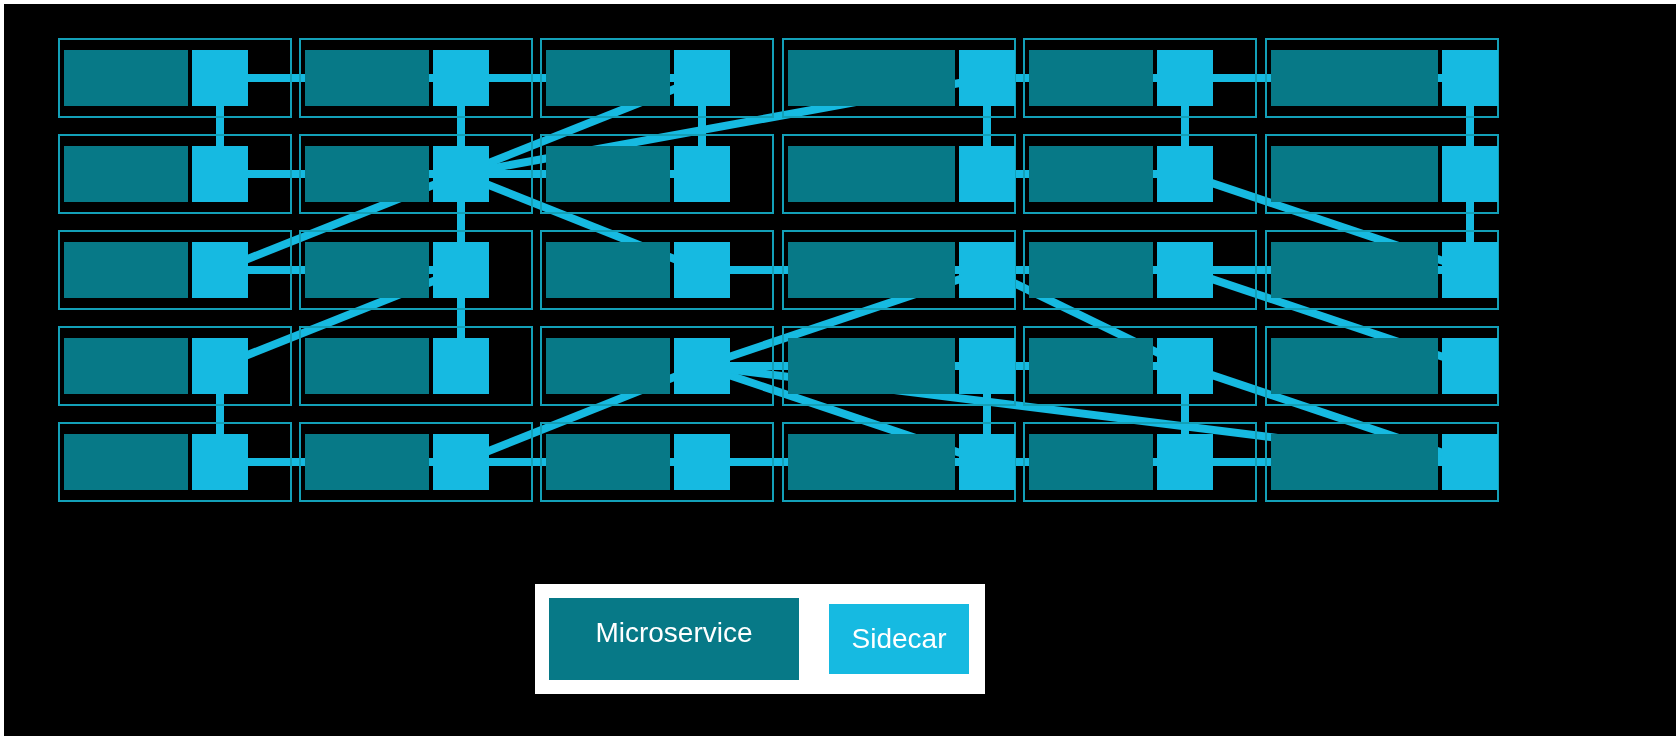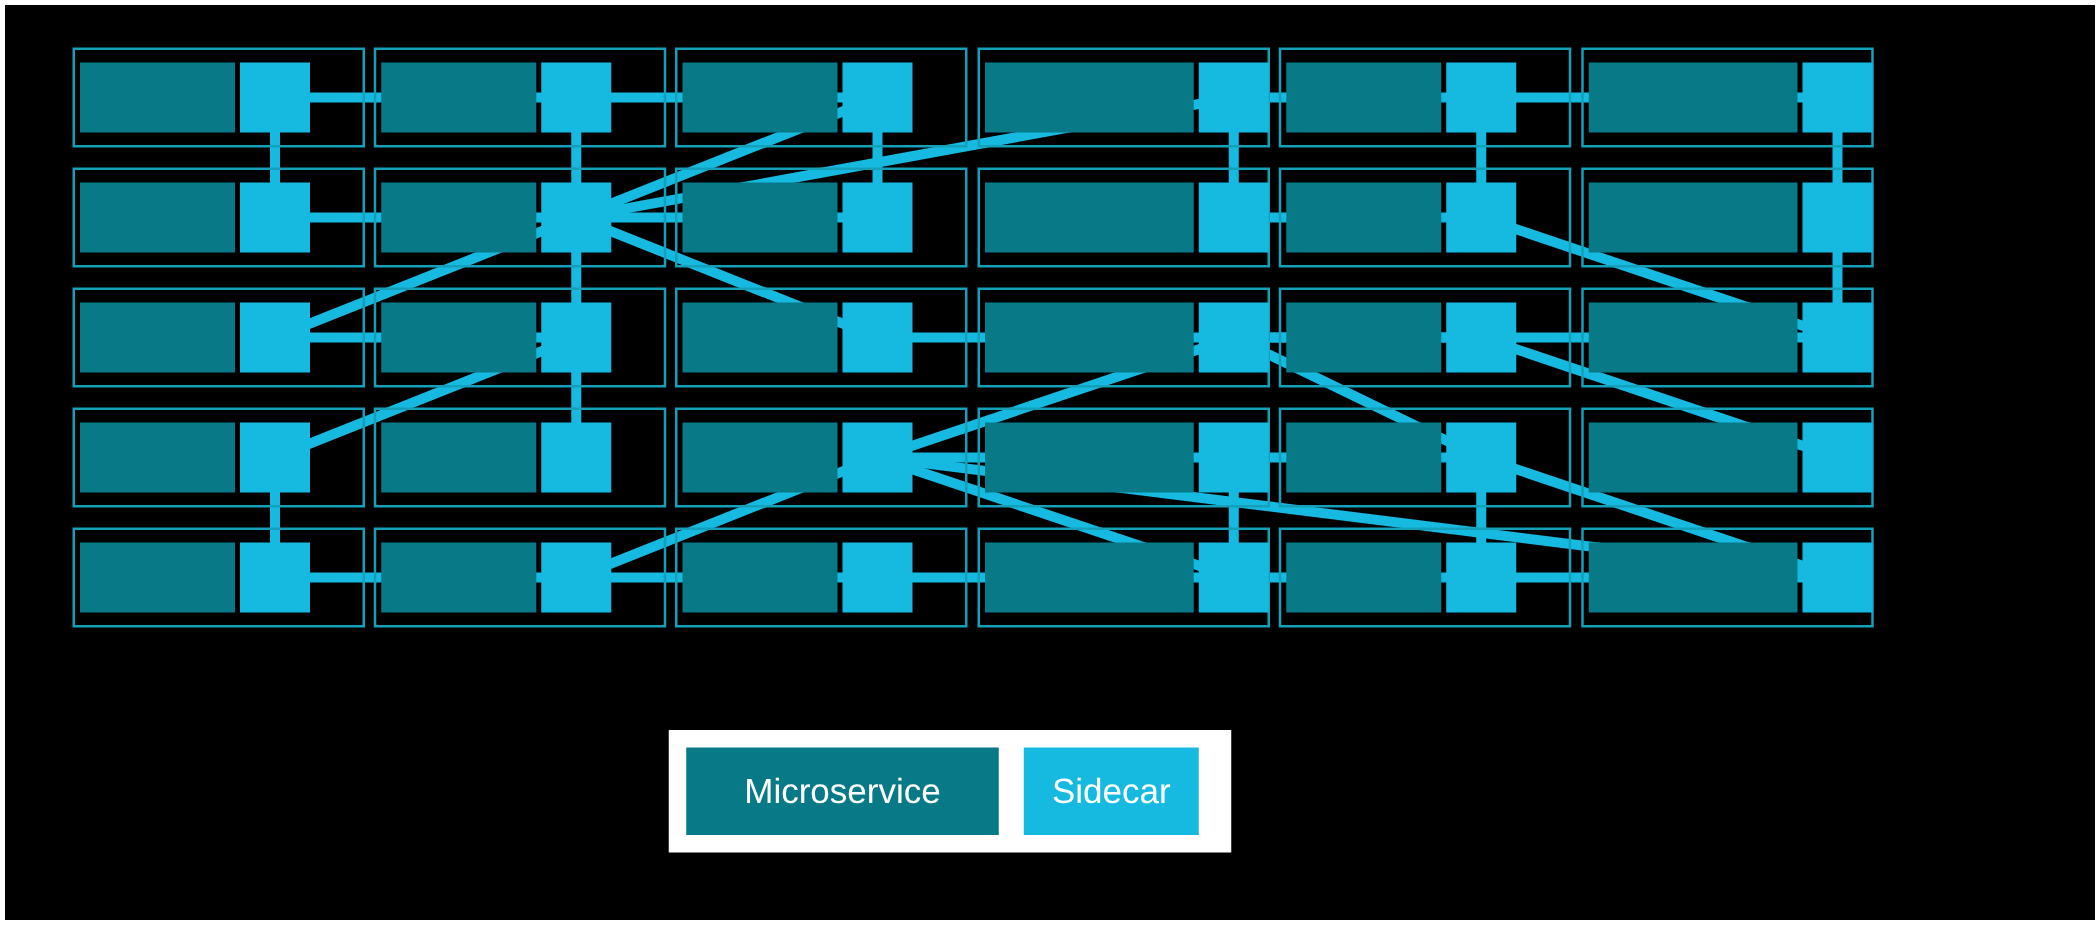--- a/index.html
+++ b/index.html
@@ -34,27 +34,27 @@
   .legend{
     position:absolute;
     background:#fff;
     box-sizing:border-box;
     padding:14px;
   }
   .legend .micro-l{
     display:inline-block;
     vertical-align:middle;
     background:#077987;
-    width:250px;height:70px;
+    width:250px;height:82px;
     line-height:70px;
     text-align:center;
     color:#fff;
     font-family:Arial,Helvetica,sans-serif;
     font-size:28px;
-    margin-right:16px;
+    margin-right:26px;
   }
   .legend .side-l{
     display:inline-block;
     vertical-align:middle;
     background:#16bae1;
     width:140px;height:70px;
     line-height:70px;
     text-align:center;
     color:#fff;
     font-family:Arial,Helvetica,sans-serif;

